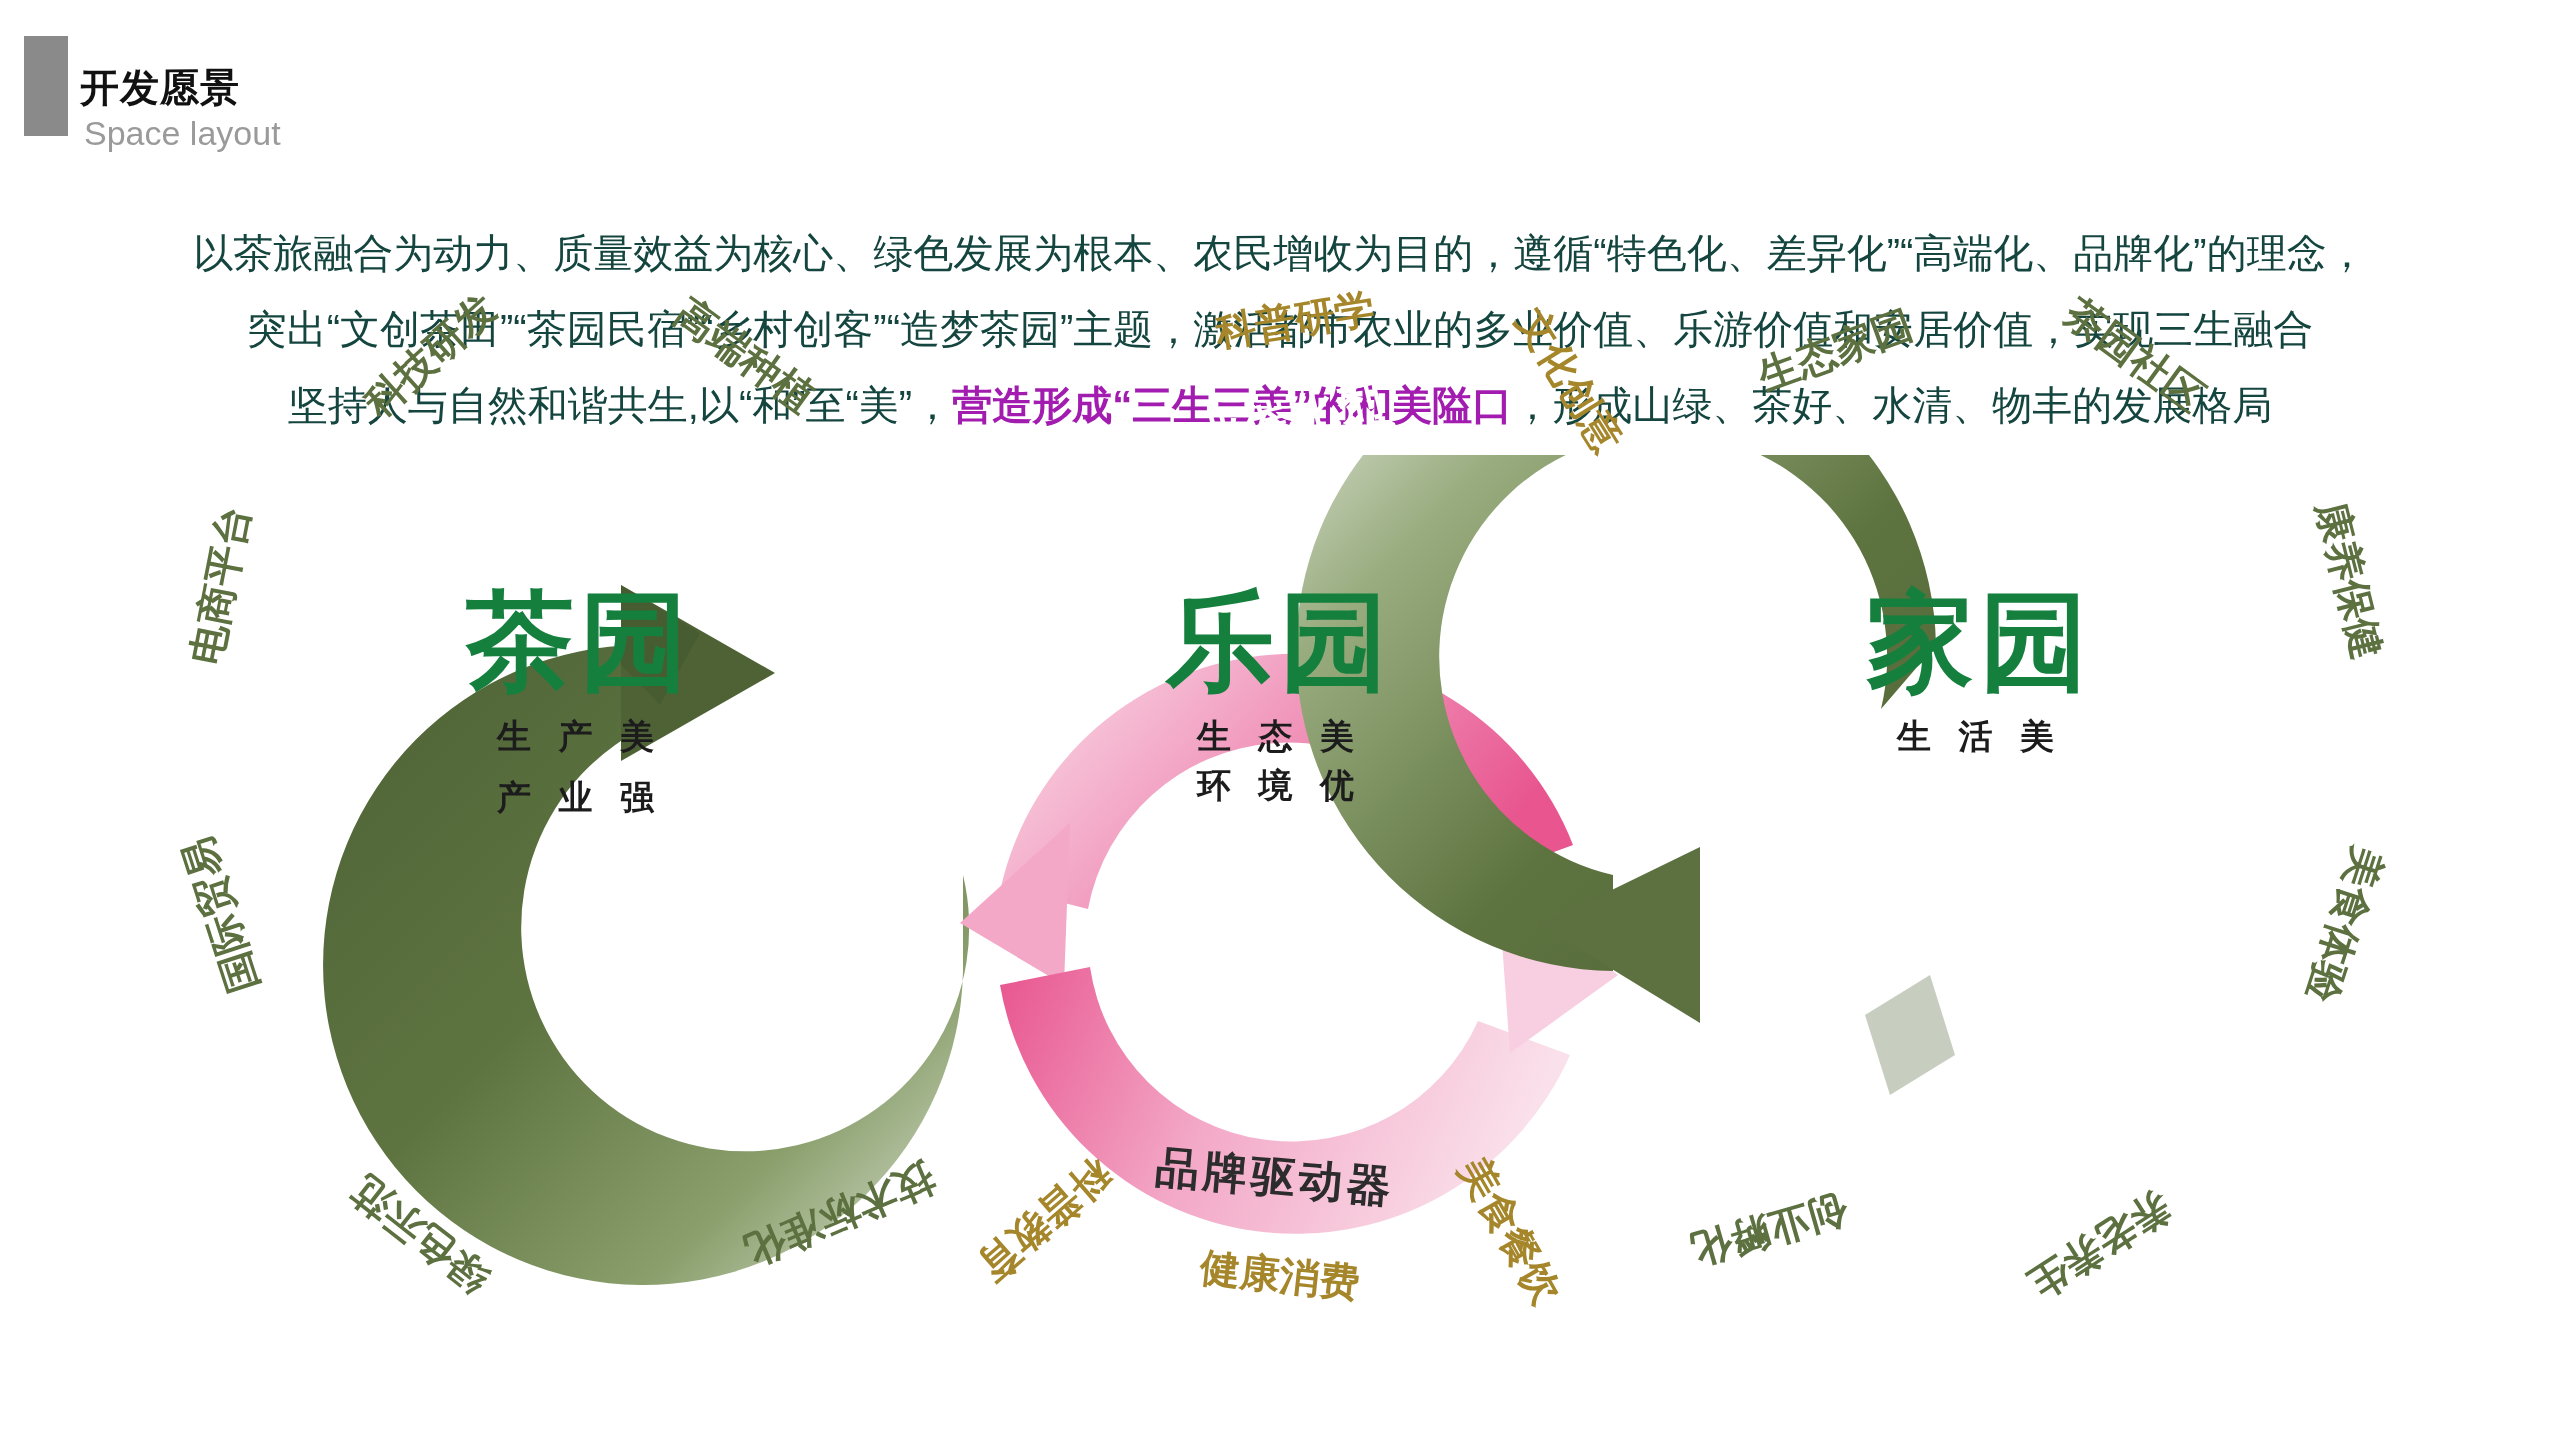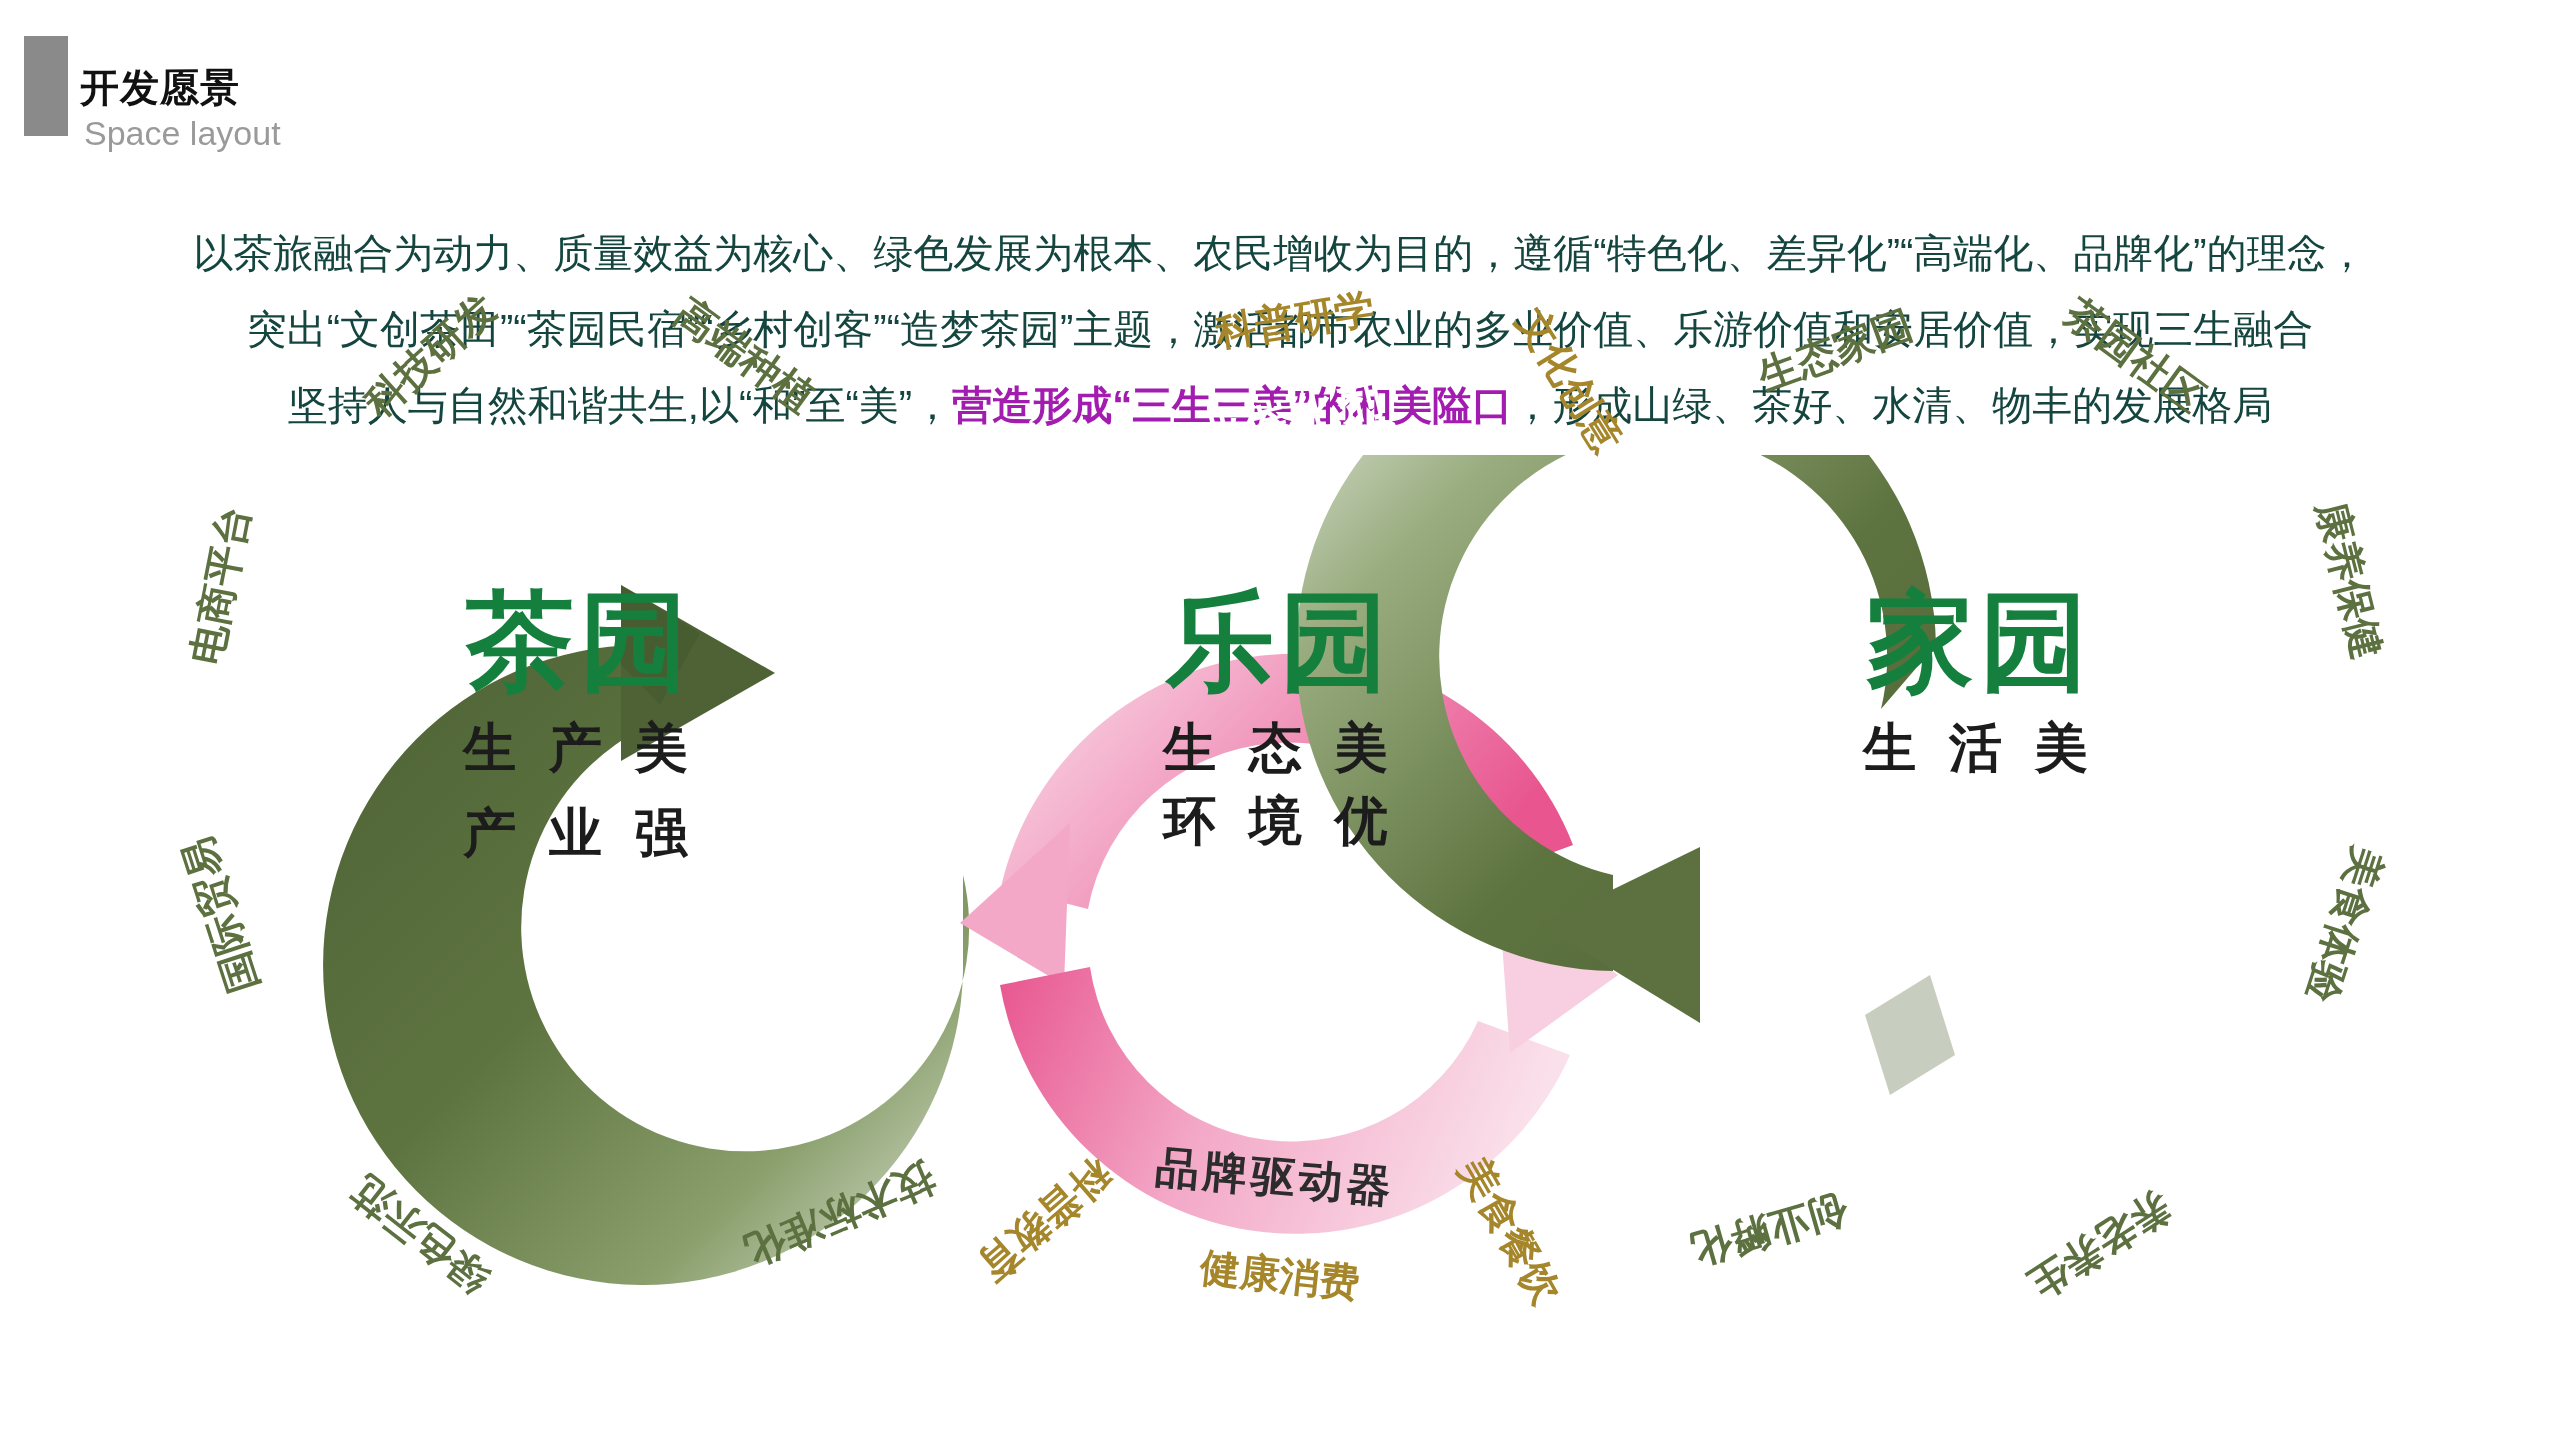--- a/index.html
+++ b/index.html
@@ -21,21 +21,21 @@
   #intro .hl{color:#a21caf;font-weight:bold;}
 
   
   #diagram{position:absolute;left:0;top:455px;width:2560px;height:980px;}
   #diagram svg{position:absolute;left:0;top:0;}
 
   
   .hub{position:absolute;text-align:center;}
   .hub .big{font-size:108px;font-weight:bold;color:#15803d;line-height:1.05;
             letter-spacing:6px;}
-  .hub .sm{font-size:53px;font-weight:bold;color:#1c1c1c;line-height:1.3;
+  .hub .sm{font-size:34px;font-weight:bold;color:#1c1c1c;line-height:1.3;
            letter-spacing:9px;margin-top:16px;}
 
   
   .lbl{position:absolute;font-size:40px;font-weight:bold;white-space:nowrap;
        transform-origin:50% 50%;line-height:1;}
   .lbl.green{color:#5c7040;}
   .lbl.gold{color:#a5862a;}
   .lbl.onring-white{color:#ffffff;font-size:44px;}
   .lbl.onring-dark{color:#2c2c2c;font-size:44px;}
 </style>

